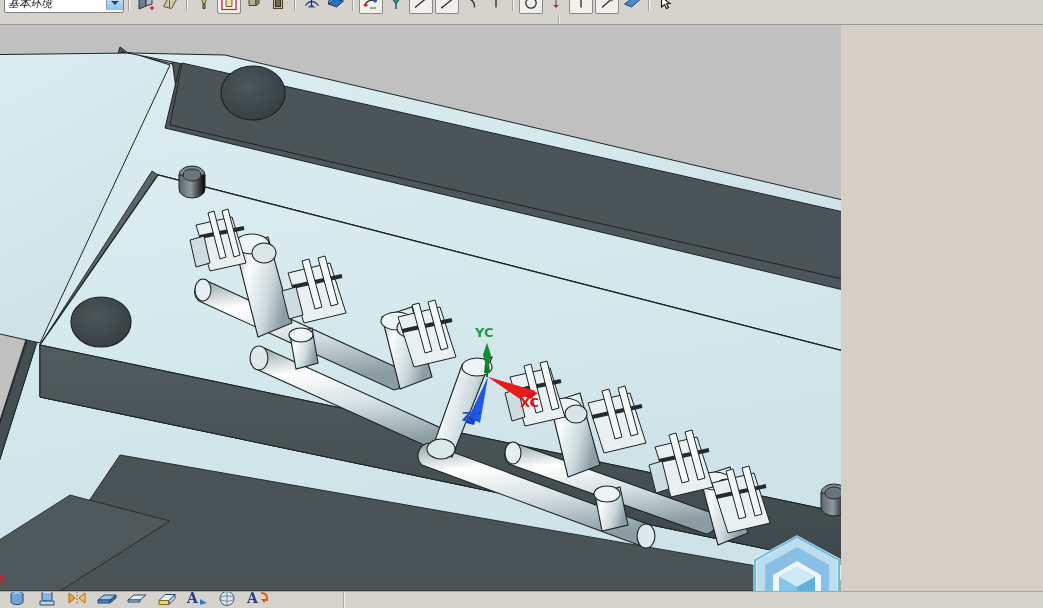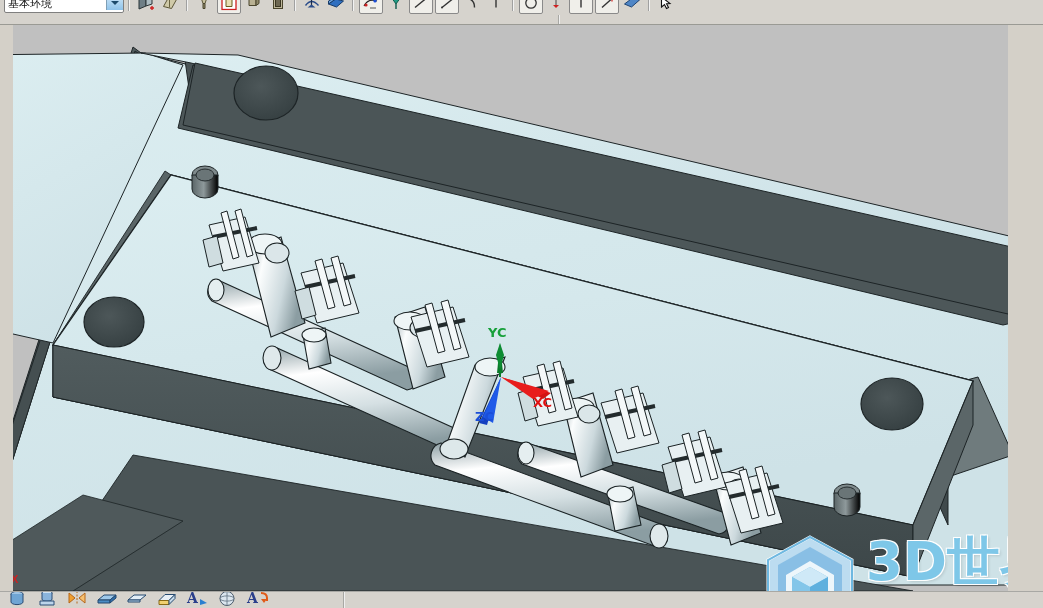--- a/index.html
+++ b/index.html
@@ -1,42 +1,42 @@
 <!DOCTYPE html>
 <html><head>
 <meta charset="utf-8">
 <style>
   html,body{margin:0;padding:0;background:#c8c8c8;}
   body{width:1043px;height:608px;overflow:hidden;font-family:"Liberation Sans",sans-serif;}
   #app{position:relative;width:1043px;height:608px;overflow:hidden;background:#d4d0c8;}
 
   
   .toolbar-top{position:absolute;left:0;top:0;width:1043px;height:25px;background:#d6d3cd;
-     border-bottom:1px solid #9a9a94;box-sizing:border-box;overflow:hidden;}
+     border-bottom:1px solid #9a9a94;box-sizing:border-box;overflow:hidden;font-style:italic;}
   .tb-row{position:absolute;left:0;top:-8px;height:22px;display:flex;align-items:center;}
   .combo{position:relative;width:118px;height:17px;margin-left:4px;background:#fff;
      border:1px solid #7f7f7f;border-radius:2px;display:flex;align-items:center;overflow:hidden;}
   .combo-text{font-size:11px;color:#111;padding-left:3px;white-space:nowrap;line-height:16px;}
   .combo-btn{position:absolute;right:0;top:0;width:16px;height:15px;
      background:linear-gradient(#cfe7f8,#8fc3ea);border-left:1px solid #7f9fb5;}
   .combo-btn:after{content:"";position:absolute;left:4px;top:6px;border-left:4px solid transparent;
      border-right:4px solid transparent;border-top:4px solid #1c4a6b;}
 
   .sep{width:1px;height:15px;background:#a0a0a0;margin:0 4px;border-right:1px solid #f2f2f2;}
   .ti{width:22px;height:20px;margin:0 1px;position:relative;}
   .ti.framed{border:1px solid #8a8a8a;background:#f0efea;border-radius:2px;}
   .ti svg{position:absolute;left:50%;top:50%;transform:translate(-50%,-50%);}
 
   
   .tb-strip2{position:absolute;left:0;top:15px;width:1043px;height:10px;background:#d6d3cd;}
   .tb-strip2 .vdiv{position:absolute;top:0;width:1px;height:10px;background:#a8a8a4;
      border-right:1px solid #efefef;}
 
   
-  .viewport{position:absolute;left:13px;top:25px;width:995px;height:566px;background:#c0c0c0;overflow:hidden;}
+  .viewport{position:absolute;left:0;top:25px;width:841px;height:566px;background:#c0c0c0;overflow:hidden;}
   .viewport svg{display:block;}
 
   
   .axis-x-corner{position:absolute;left:-2px;top:548px;font-size:11px;color:#cc2222;
      font-family:"Liberation Sans",sans-serif;font-weight:600;letter-spacing:-1px;}
 
   
   .watermark{position:absolute;left:745px;top:508px;width:295px;height:92px;pointer-events:none;}
   .wm-text{position:absolute;left:108px;top:2px;font-size:53px;line-height:54px;font-weight:bold;
      color:#7ec7e8;font-family:"DejaVu Sans",sans-serif;

